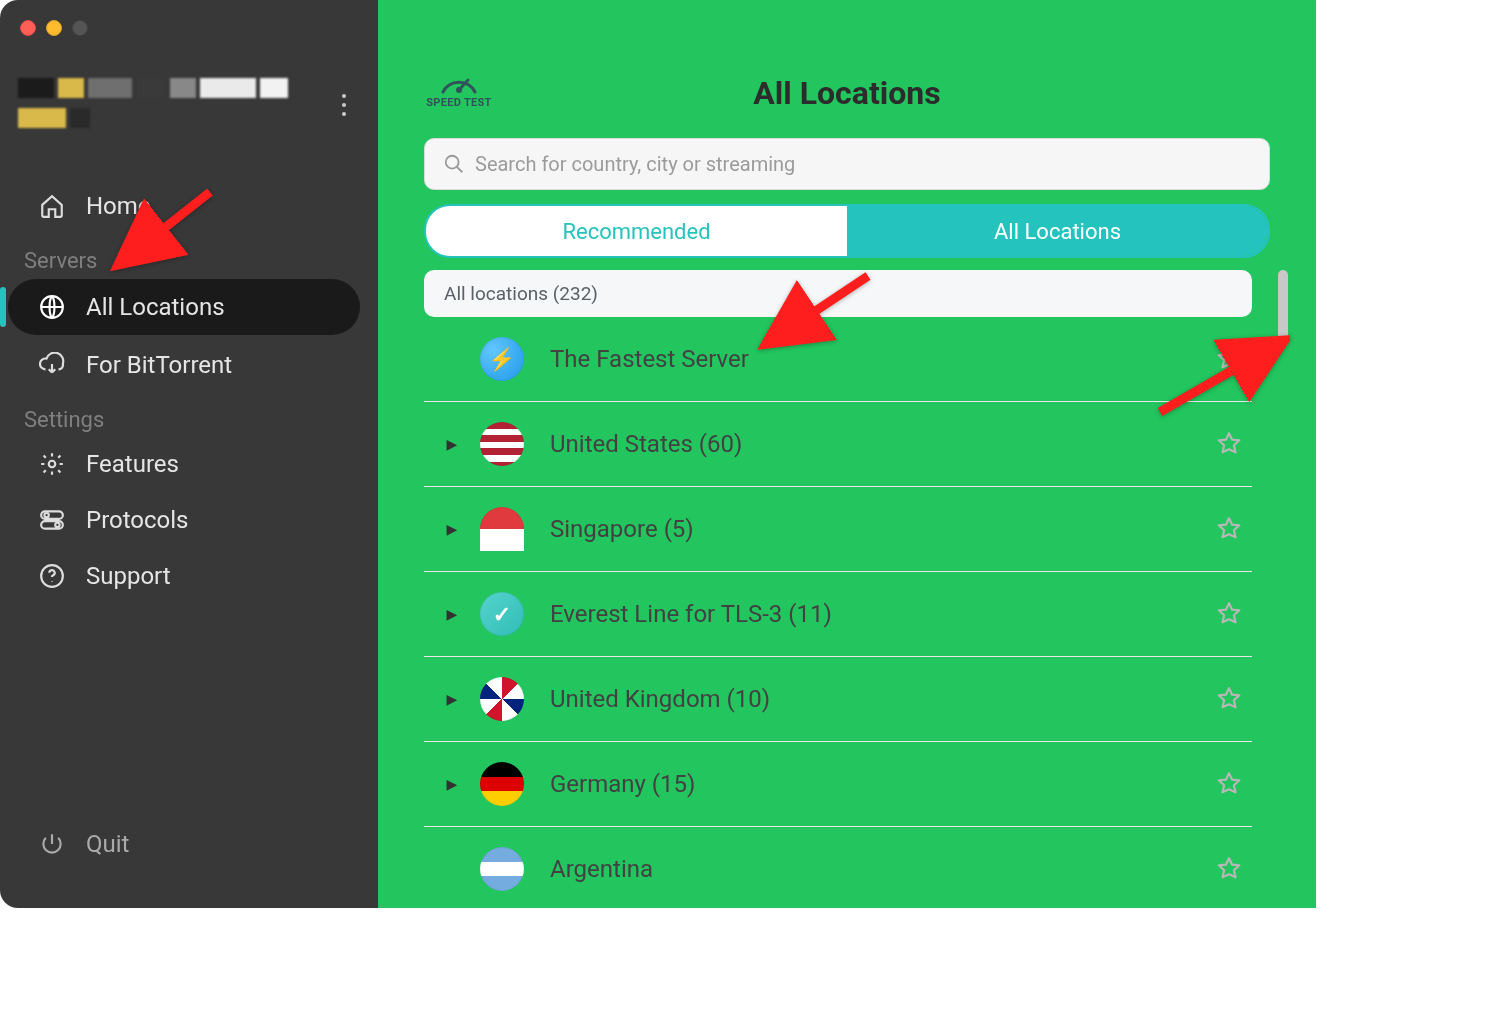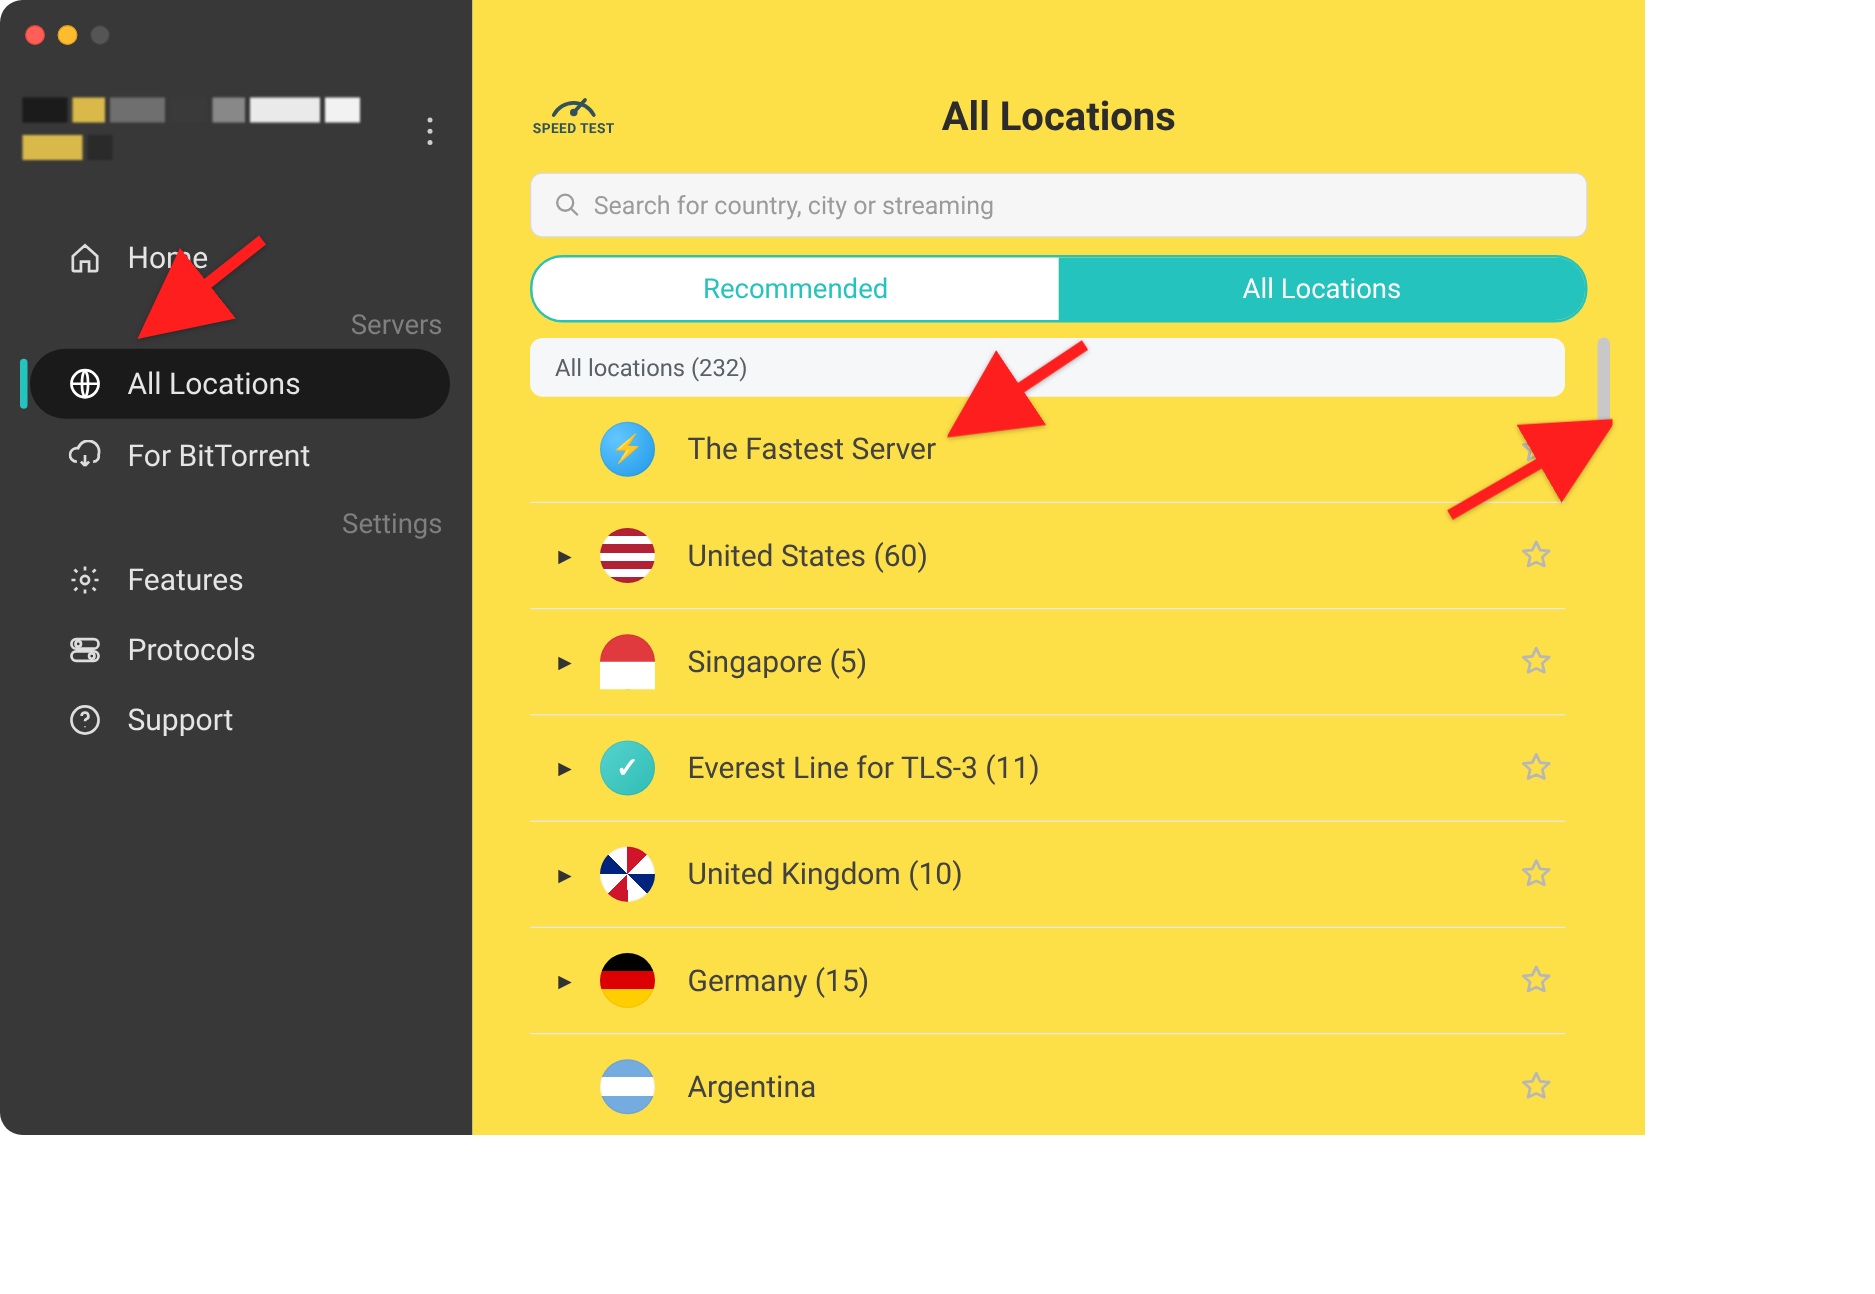--- a/index.html
+++ b/index.html
@@ -24,37 +24,37 @@
   .traffic{position:absolute;top:20px;left:20px;display:flex;gap:10px;}
   .traffic .dot{width:14px;height:14px;border-radius:50%;}
   .dot.red{background:#ff5f57;border:1px solid #e14640;}
   .dot.yellow{background:#febc2e;border:1px solid #dfa023;}
   .dot.grey{background:#555;border:1px solid #444;}
   .brand-block{position:absolute;top:78px;left:18px;right:18px;height:60px;}
   .brand-pix{width:270px;height:56px;display:flex;flex-wrap:wrap;gap:4px;filter:blur(1px);}
   .brand-pix span{display:inline-block;height:20px;}
   .menu-more{position:absolute;top:94px;right:24px;width:20px;display:flex;flex-direction:column;align-items:center;gap:5px;cursor:pointer;}
   .menu-more i{width:4px;height:4px;border-radius:50%;background:#ccc;}
-  .nav{position:absolute;top:178px;left:16px;right:0;text-align:right;}
+  .nav{position:absolute;top:178px;left:0;right:0;}
   .section-label{padding:14px 24px 4px;color:var(--txt-dim);font-size:22px;}
   .nav-item{
     display:flex;align-items:center;gap:20px;height:56px;padding-left:38px;
     font-size:24px;color:#e5e5e5;cursor:pointer;position:relative;
   }
   .nav-item .ic{width:28px;height:28px;flex:none;display:flex;align-items:center;justify-content:center;}
   .nav-item.selected{background:var(--sidebar-sel);border-radius:28px;margin:2px 18px 2px 8px;padding-left:30px;}
   .nav-item.selected::before{content:"";position:absolute;left:-8px;top:8px;bottom:8px;width:6px;background:var(--teal);border-radius:3px;}
   .quit{position:absolute;bottom:36px;left:0;right:0;}
   .quit .nav-item{color:#a9a9a9;}
   svg{display:block;}
   .ic svg{stroke:#ddd;stroke-width:2;fill:none;}
   .nav-item.selected .ic svg{stroke:#fff;}
   .quit .ic svg{stroke:#a9a9a9;}
 
-  .main{position:absolute;left:378px;top:0;right:0;bottom:0;background:#fde047;}
+  .main{position:absolute;left:378px;top:0;right:0;bottom:0;background:#22c55e;}
   .speedtest{position:absolute;top:64px;left:46px;width:70px;text-align:center;cursor:pointer;}
   .speedtest svg{margin:0 auto 2px;}
   .speedtest .lbl{font-size:11px;font-weight:700;color:#32525b;letter-spacing:.3px;}
   .page-title{position:absolute;top:74px;left:0;right:0;text-align:center;font-size:32px;font-weight:700;color:#2c2c2c;}
   .search{
     position:absolute;top:138px;left:46px;right:46px;height:52px;
     border:1px solid #d9d9d9;border-radius:10px;background:#f6f6f6;
     display:flex;align-items:center;padding-left:50px;color:#9b9b9b;font-size:20px;box-sizing:border-box;
   }
   .search .mag{position:absolute;left:18px;top:14px;}
@@ -174,20 +174,31 @@
         <svg width="26" height="26" viewBox="0 0 24 24">
             <circle cx="12" cy="12" r="10"></circle>
             <path d="M9.5 9a2.5 2.5 0 1 1 3.5 2.3c-.9.4-1 1-1 1.7"></path>
             <circle cx="12" cy="17" r=".6" fill="#ddd" stroke="none"></circle>
           </svg>
       </span>
       <span>Support</span>
     </div>
   </div>
 
+  <div class="quit">
+    <div class="nav-item">
+      <span class="ic">
+        <svg width="26" height="26" viewBox="0 0 24 24">
+            <path d="M12 3v9"></path>
+            <path d="M6.3 6.3a8 8 0 1 0 11.4 0"></path>
+          </svg>
+      </span>
+      <span>Quit</span>
+    </div>
+  </div>
 </div>
 
 <div class="main">
   <div class="speedtest">
     <svg width="44" height="30" viewBox="0 0 44 30">
       <path d="M6 28a18 18 0 0 1 32 0" fill="none" stroke="#32525b" stroke-width="3" stroke-linecap="round"></path>
       <circle cx="22" cy="26" r="3" fill="#32525b"></circle>
         <path d="M22 26l9-10" stroke="#32525b" stroke-width="3" stroke-linecap="round"></path>
     </svg>
     <div class="lbl">SPEED TEST</div>

